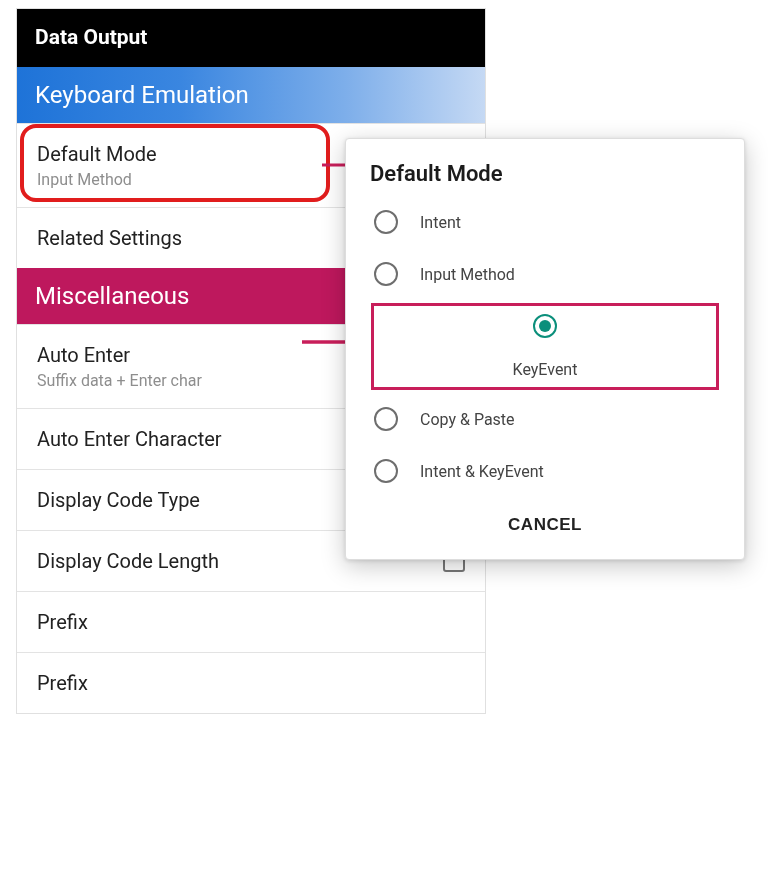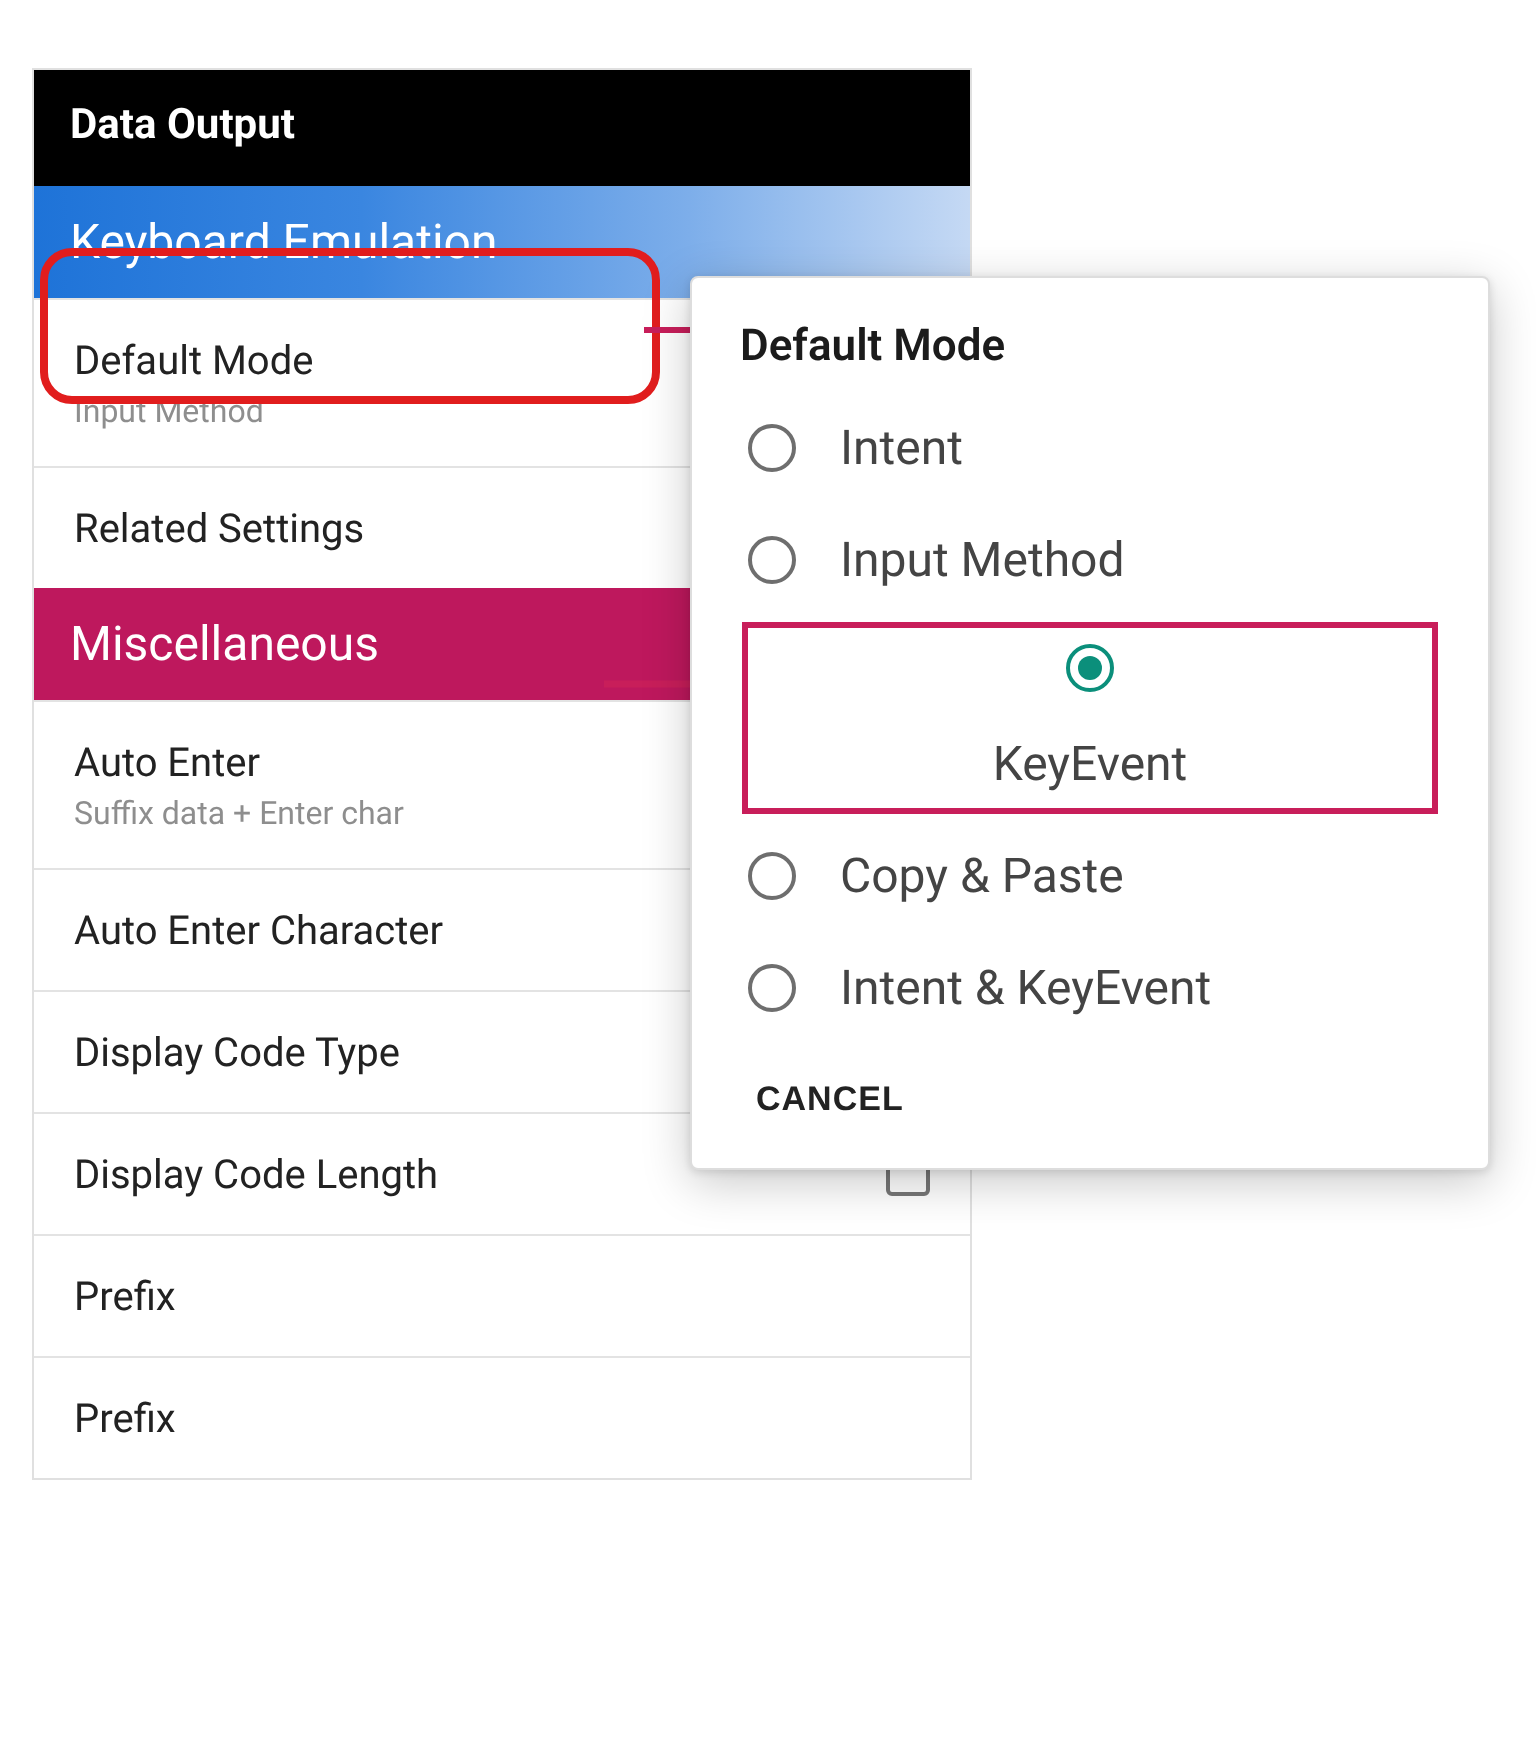--- a/index.html
+++ b/index.html
@@ -7,21 +7,21 @@
     font-family: Roboto, "Helvetica Neue", Arial, sans-serif;
     background: #fff;
     width: 768px;
     height: 878px;
     position: relative;
     overflow: hidden;
   }
   .panel {
     position: absolute;
     left: 16px;
-    top: 34px;
+    top: 8px;
     width: 470px;
     border: 1px solid #e0e0e0;
     background: #fff;
   }
   .titlebar {
     background: #000;
     color: #fff;
     font-weight: 700;
     font-size: 21px;
     padding: 16px 18px 18px;
@@ -85,21 +85,21 @@
     font-size: 22px;
     font-weight: 600;
     color: #1b1b1b;
     padding: 4px 24px 10px;
   }
   .option {
     display: flex;
     align-items: center;
     gap: 22px;
     padding: 14px 28px;
-    font-size: 24px;
+    font-size: 16px;
     color: #444;
     position: relative;
   }
   .radio {
     width: 24px; height: 24px;
     border: 2.5px solid #6e6e6e;
     border-radius: 50%;
     display: inline-flex;
     align-items: center;
     justify-content: center;
@@ -117,21 +117,21 @@
   .option.highlighted {
     outline: 3px solid #c81e5a;
     outline-offset: -6px;
     margin: 0 22px;
     padding: 14px 6px;
     border-radius: 2px;
     flex-direction: column;
   }
   .dialog-actions {
     display: flex;
-    justify-content: flex-start;
+    justify-content: center;
     padding: 10px 28px 10px;
   }
   .cancel-btn {
     font-size: 17px;
     font-weight: 600;
     letter-spacing: 0.5px;
     color: #222;
     background: none;
     border: none;
     padding: 8px 4px;

